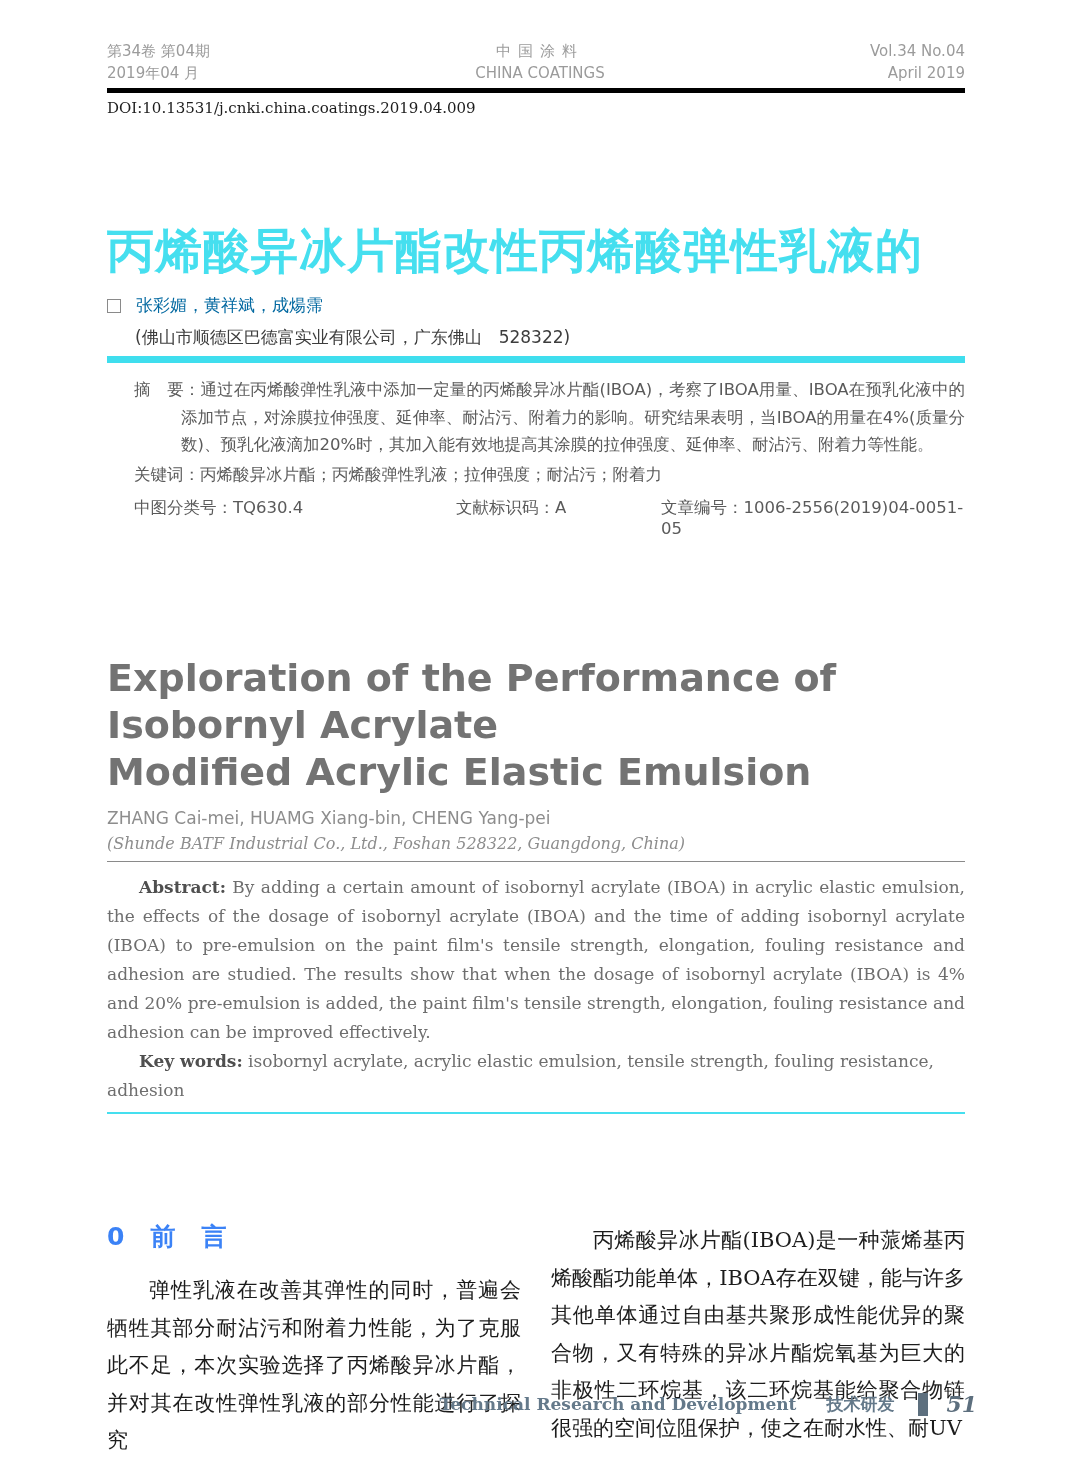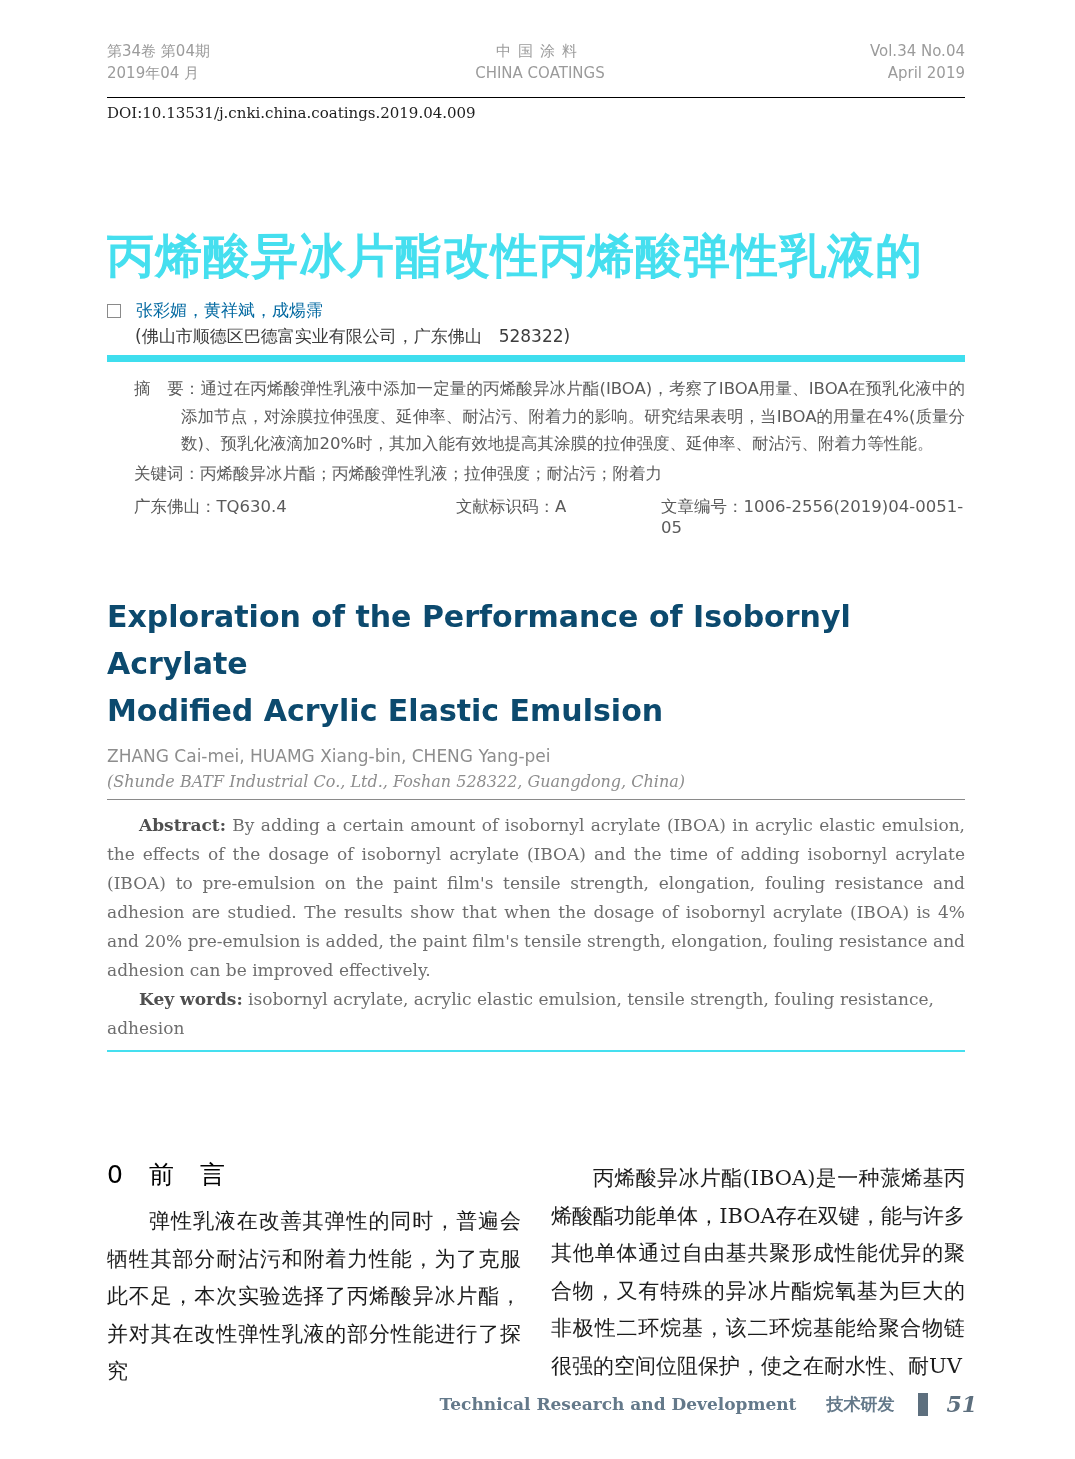--- a/index.html
+++ b/index.html
@@ -11,73 +11,73 @@
     box-sizing:border-box;
     padding:40px 110px 0 107px;
     font-family:"DejaVu Sans","Liberation Sans",sans-serif;
     color:#222;
     overflow:hidden;
   }
   
   .jheader{
     display:flex;justify-content:space-between;
     color:#9b9b9b;font-size:15px;line-height:22px;
-    border-bottom:1px solid #000000;padding-bottom:13px;
+    border-bottom:5px solid #000000;padding-bottom:4px;
   }
   .jheader .center{text-align:center;}
   .jheader .center .zh{letter-spacing:7px;}
   .jheader .right{text-align:right;}
   .doi{font-family:"DejaVu Serif","Liberation Serif",serif;font-size:15px;color:#1d1d1d;margin-top:6px;}
   
   .title-zh{
     margin-top:102px;
     color:#45dfef;
     font-size:47px;line-height:63px;font-weight:bold;
     letter-spacing:1px;
   }
   .authors-zh{margin-top:12px;font-size:17px;color:#0369a1;display:flex;align-items:center;}
   .sq{display:inline-block;width:12px;height:12px;border:1px solid #8a8a8a;margin-right:15px;}
-  .affil-zh{margin-top:3px;font-size:17px;color:#3d3d3d;padding-left:28px;}
+  .affil-zh{margin-top:9px;font-size:17px;color:#3d3d3d;padding-left:28px;}
   .cyan-bar{margin-top:7px;height:7px;background:#3fdeee;}
   
   .abs-zh{
     margin-top:13px;color:#5a5a5a;font-size:16.5px;line-height:27.5px;
     padding-left:74px;text-indent:-47px;text-align:justify;
   }
   .kw-zh{margin-top:2px;color:#5a5a5a;font-size:16.5px;line-height:27.5px;padding-left:27px;}
   .cls-row{
     margin-top:9px;color:#5a5a5a;font-size:16.5px;
     display:grid;grid-template-columns:322px 205px auto;
     padding-left:27px;
   }
   
   .title-en{
-    margin-top:56px;color:#0c4a6e;
-    font-size:30px;line-height:47px;font-weight:bold;
+    margin-top:117px;color:#737373;
+    font-size:38px;line-height:47px;font-weight:bold;
   }
   .authors-en{margin-top:12px;color:#8d8d8d;font-size:17px;}
   .affil-en{margin-top:6px;color:#8d8d8d;font-size:16px;font-style:italic;
     font-family:"DejaVu Serif","Liberation Serif",serif;}
   .en-rule{margin-top:8px;border:none;border-top:1px solid #8a8a8a;height:0;}
   .abs-en{
     margin-top:11px;color:#6e6e6e;font-size:17px;line-height:29px;text-align:justify;
     font-family:"DejaVu Serif","Liberation Serif",serif;
   }
   .abs-en b, .kw-en b{color:#4f4f4f;margin-left:32px;}
   .kw-en{
     color:#6e6e6e;font-size:17px;line-height:29px;
     font-family:"DejaVu Serif","Liberation Serif",serif;
   }
   .cyan-line{margin-top:7px;height:2px;background:#45dfef;}
   
   .columns{margin-top:108px;display:flex;gap:30px;}
   .col{width:414px;}
   .sec-head{
-    color:#000000;font-size:25px;font-weight:normal;line-height:30px;
-    margin-bottom:13px;
+    color:#3b82f6;font-size:25px;font-weight:bold;line-height:30px;
+    margin-bottom:20px;
   }
   .sec-head .num{margin-right:26px;}
   .sec-head .t{letter-spacing:26px;}
   .body-par{
     font-family:"DejaVu Serif","Liberation Serif",serif;
     color:#1c1c1c;font-size:21px;line-height:37.5px;text-align:justify;
     text-indent:2em;margin:0;
   }
   
   .pfooter{
@@ -119,21 +119,21 @@
     <span>张彩媚，黄祥斌，成煬霈</span>
   </div>
   <div class="affil-zh">(佛山市顺德区巴德富实业有限公司，广东佛山　528322)</div>
 
   <div class="cyan-bar"></div>
 
   <div class="abs-zh"><span>摘　要：</span><span>通过在丙烯酸弹性乳液中添加一定量的丙烯酸异冰片酯(IBOA)，考察了IBOA用量、IBOA在预乳化液中的添加节点，对涂膜拉伸强度、延伸率、耐沾污、附着力的影响。研究结果表明，当IBOA的用量在4%(质量分数)、预乳化液滴加20%时，其加入能有效地提高其涂膜的拉伸强度、延伸率、耐沾污、附着力等性能。</span></div>
   <div class="kw-zh"><span>关键词：</span><span>丙烯酸异冰片酯；丙烯酸弹性乳液；拉伸强度；耐沾污；附着力</span></div>
 
   <div class="cls-row">
-    <span>广东佛山：TQ630.4</span>
+    <span>中图分类号：TQ630.4</span>
     <span>文献标识码：A</span>
     <span>文章编号：1006-2556(2019)04-0051-05</span>
   </div>
 
   <div class="title-en">
     <div>Exploration of the Performance of Isobornyl Acrylate</div>
     <div>Modified Acrylic Elastic Emulsion</div>
   </div>
   <div class="authors-en">ZHANG Cai-mei, HUAMG Xiang-bin, CHENG Yang-pei</div>
   <div class="affil-en">(Shunde BATF Industrial Co., Ltd., Foshan 528322, Guangdong, China)</div>

